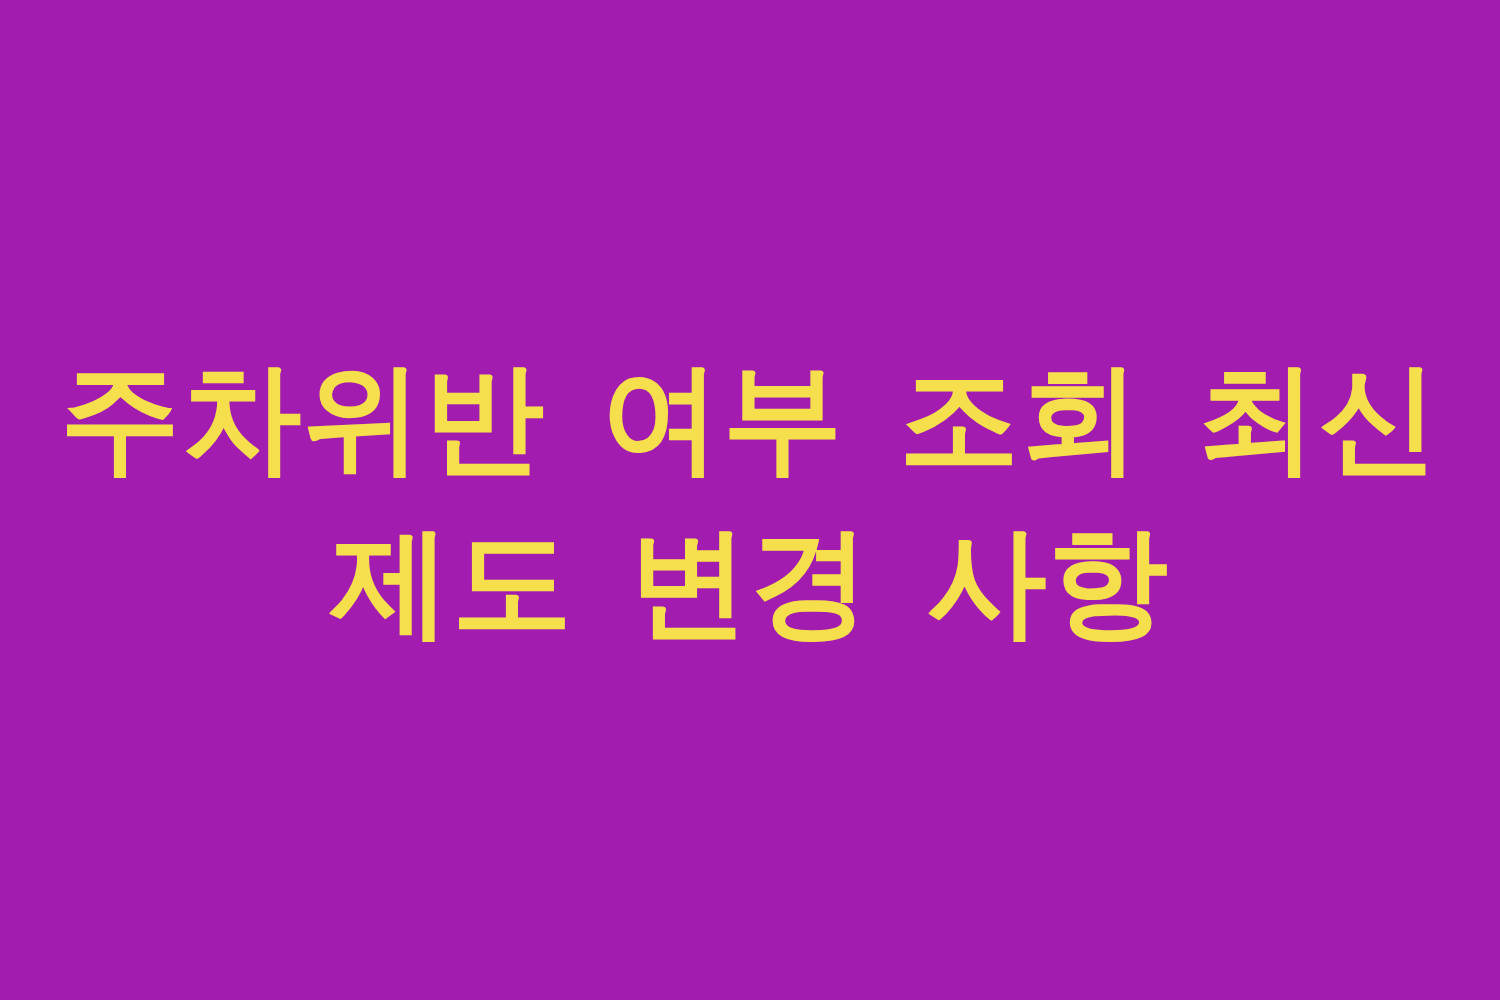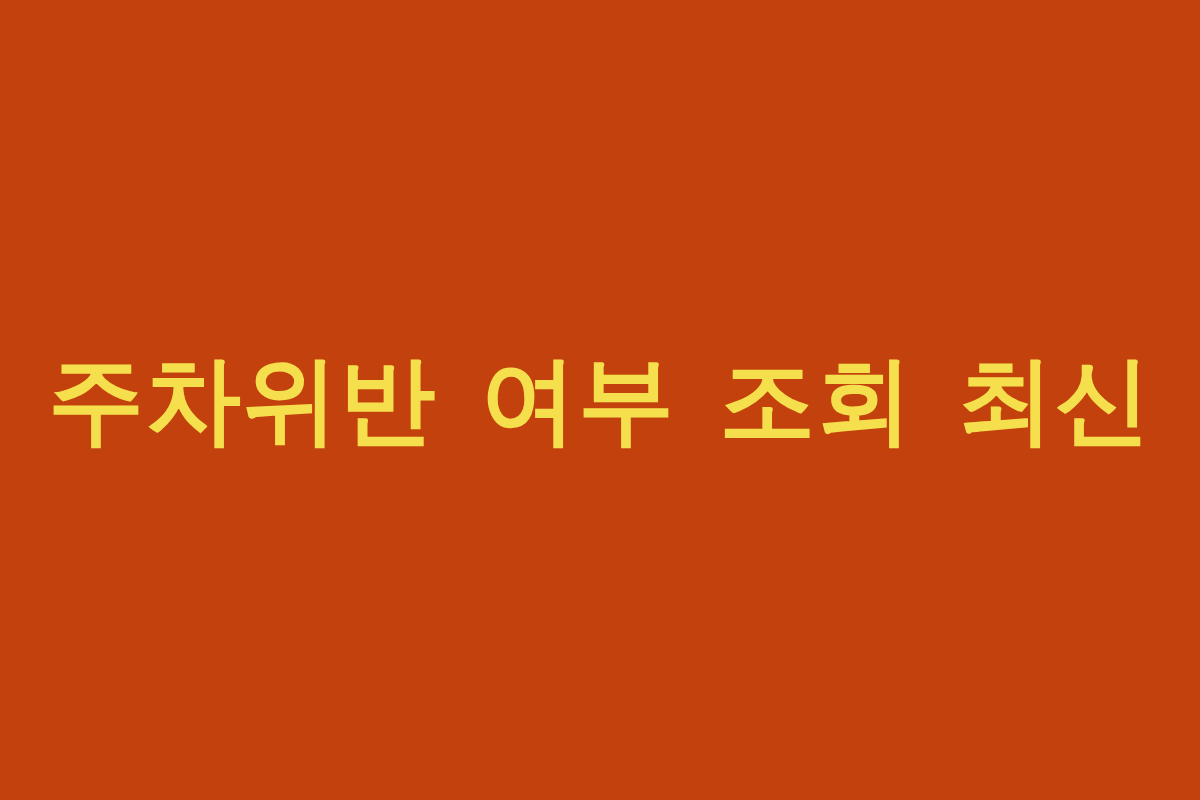--- a/index.html
+++ b/index.html
@@ -49,19 +49,20 @@
     white-space: nowrap;
   }
 
   
   #headline .line-1 { font-size: 96px; }
   #headline .line-2 { font-size: 96px; }
 </style>
 </head>
 <body>
 
-<div id="banner" style="background-color: #c2410c;">
+<div id="banner" style="background-color: #a21caf;">
 
   <h1 id="headline" style="color: rgb(245, 223, 77);">
     <span class="line line-1">주차위반 여부 조회 최신</span>
+    <span class="line line-2">제도 변경 사항</span>
   </h1>
 
 </div>
 
 </body></html>

